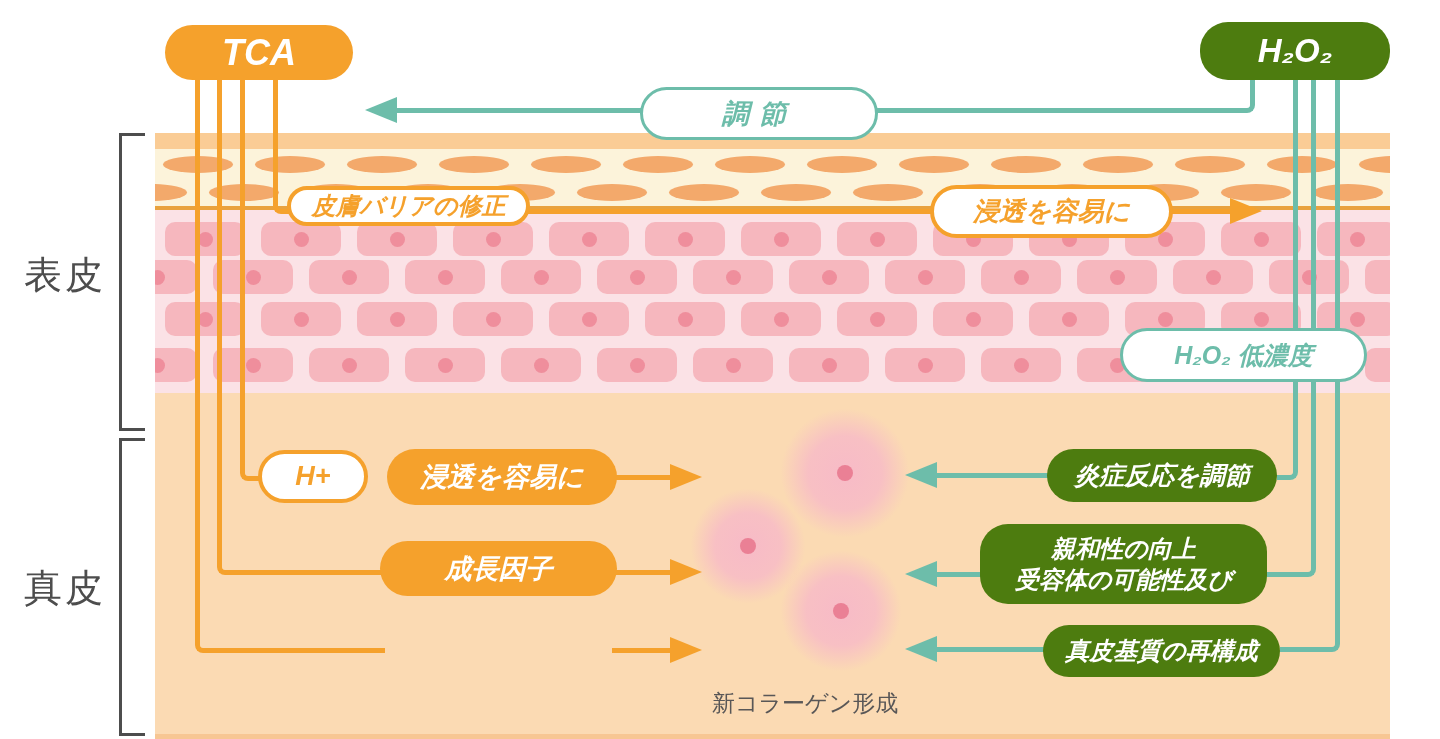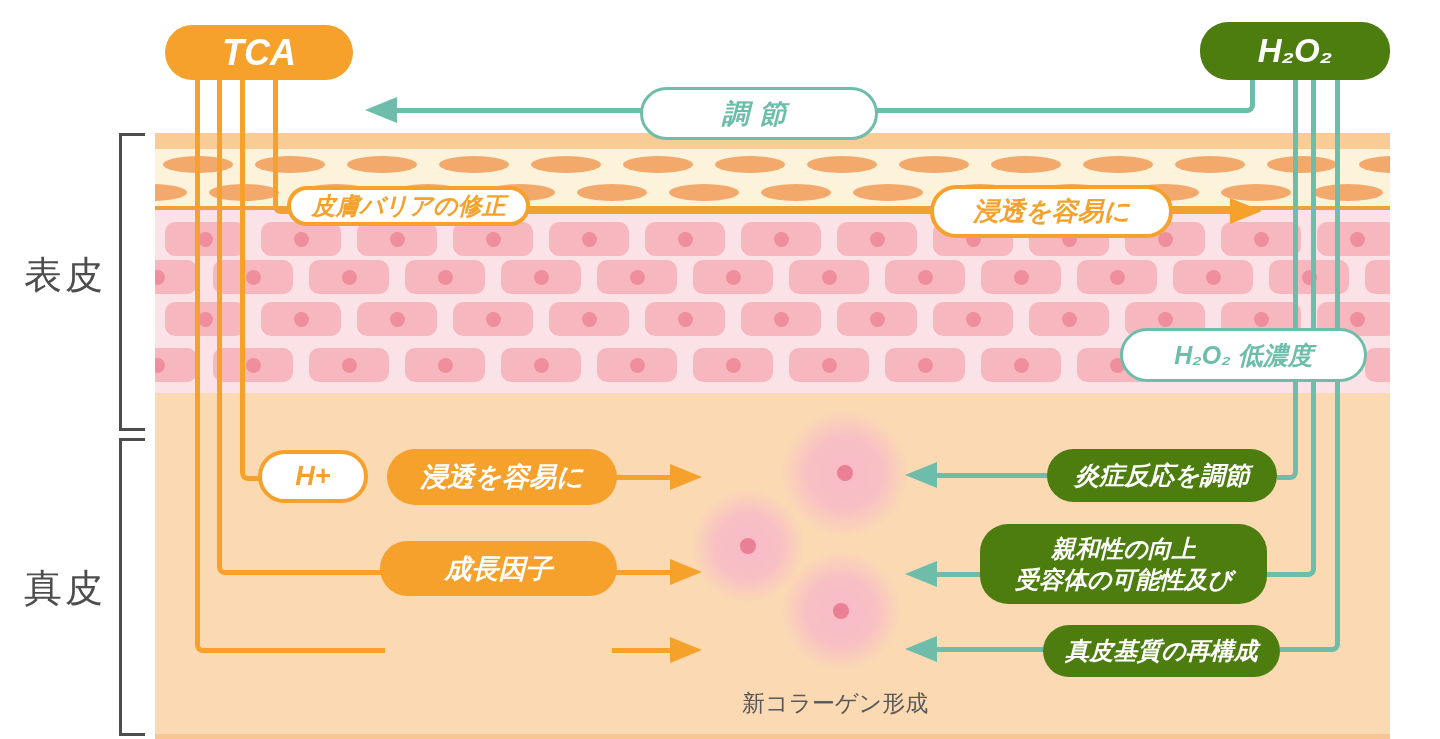--- a/index.html
+++ b/index.html
@@ -35,21 +35,21 @@
     border-bottom:13px solid transparent;border-left:32px solid #F5A12C;z-index:2;}
   .arrow-left{position:absolute;width:0;height:0;border-top:13px solid transparent;
     border-bottom:13px solid transparent;border-right:32px solid #6DBDAA;z-index:2;}
   
   .pill{position:absolute;display:flex;align-items:center;justify-content:center;
     font-weight:bold;text-align:center;box-sizing:border-box;z-index:4;font-style:italic;}
   .pill-orange-solid{background:#F5A12C;color:#ffffff;border-radius:30px;}
   .pill-orange-outline{background:#ffffff;color:#F5A12C;border:4px solid #F5A12C;border-radius:30px;}
   .pill-teal-solid{background:#4d7c0f;color:#ffffff;border-radius:28px;}
   .pill-teal-outline{background:#ffffff;color:#6DBDAA;border:3px solid #6DBDAA;border-radius:28px;}
-  .caption{position:absolute;color:#595757;font-size:23px;z-index:3;margin-left:30px;}
+  .caption{position:absolute;color:#595757;font-size:23px;z-index:3;}
 </style>
 </head>
 <body>
 
 <div id="stage">
 
   <div class="band" id="corneum-strip"></div>
   <div class="band" id="corneum-band">
       <div class="corneocyte" style="left: 8px; top: 7px;"></div>
       <div class="corneocyte" style="left: 100px; top: 7px;"></div>

